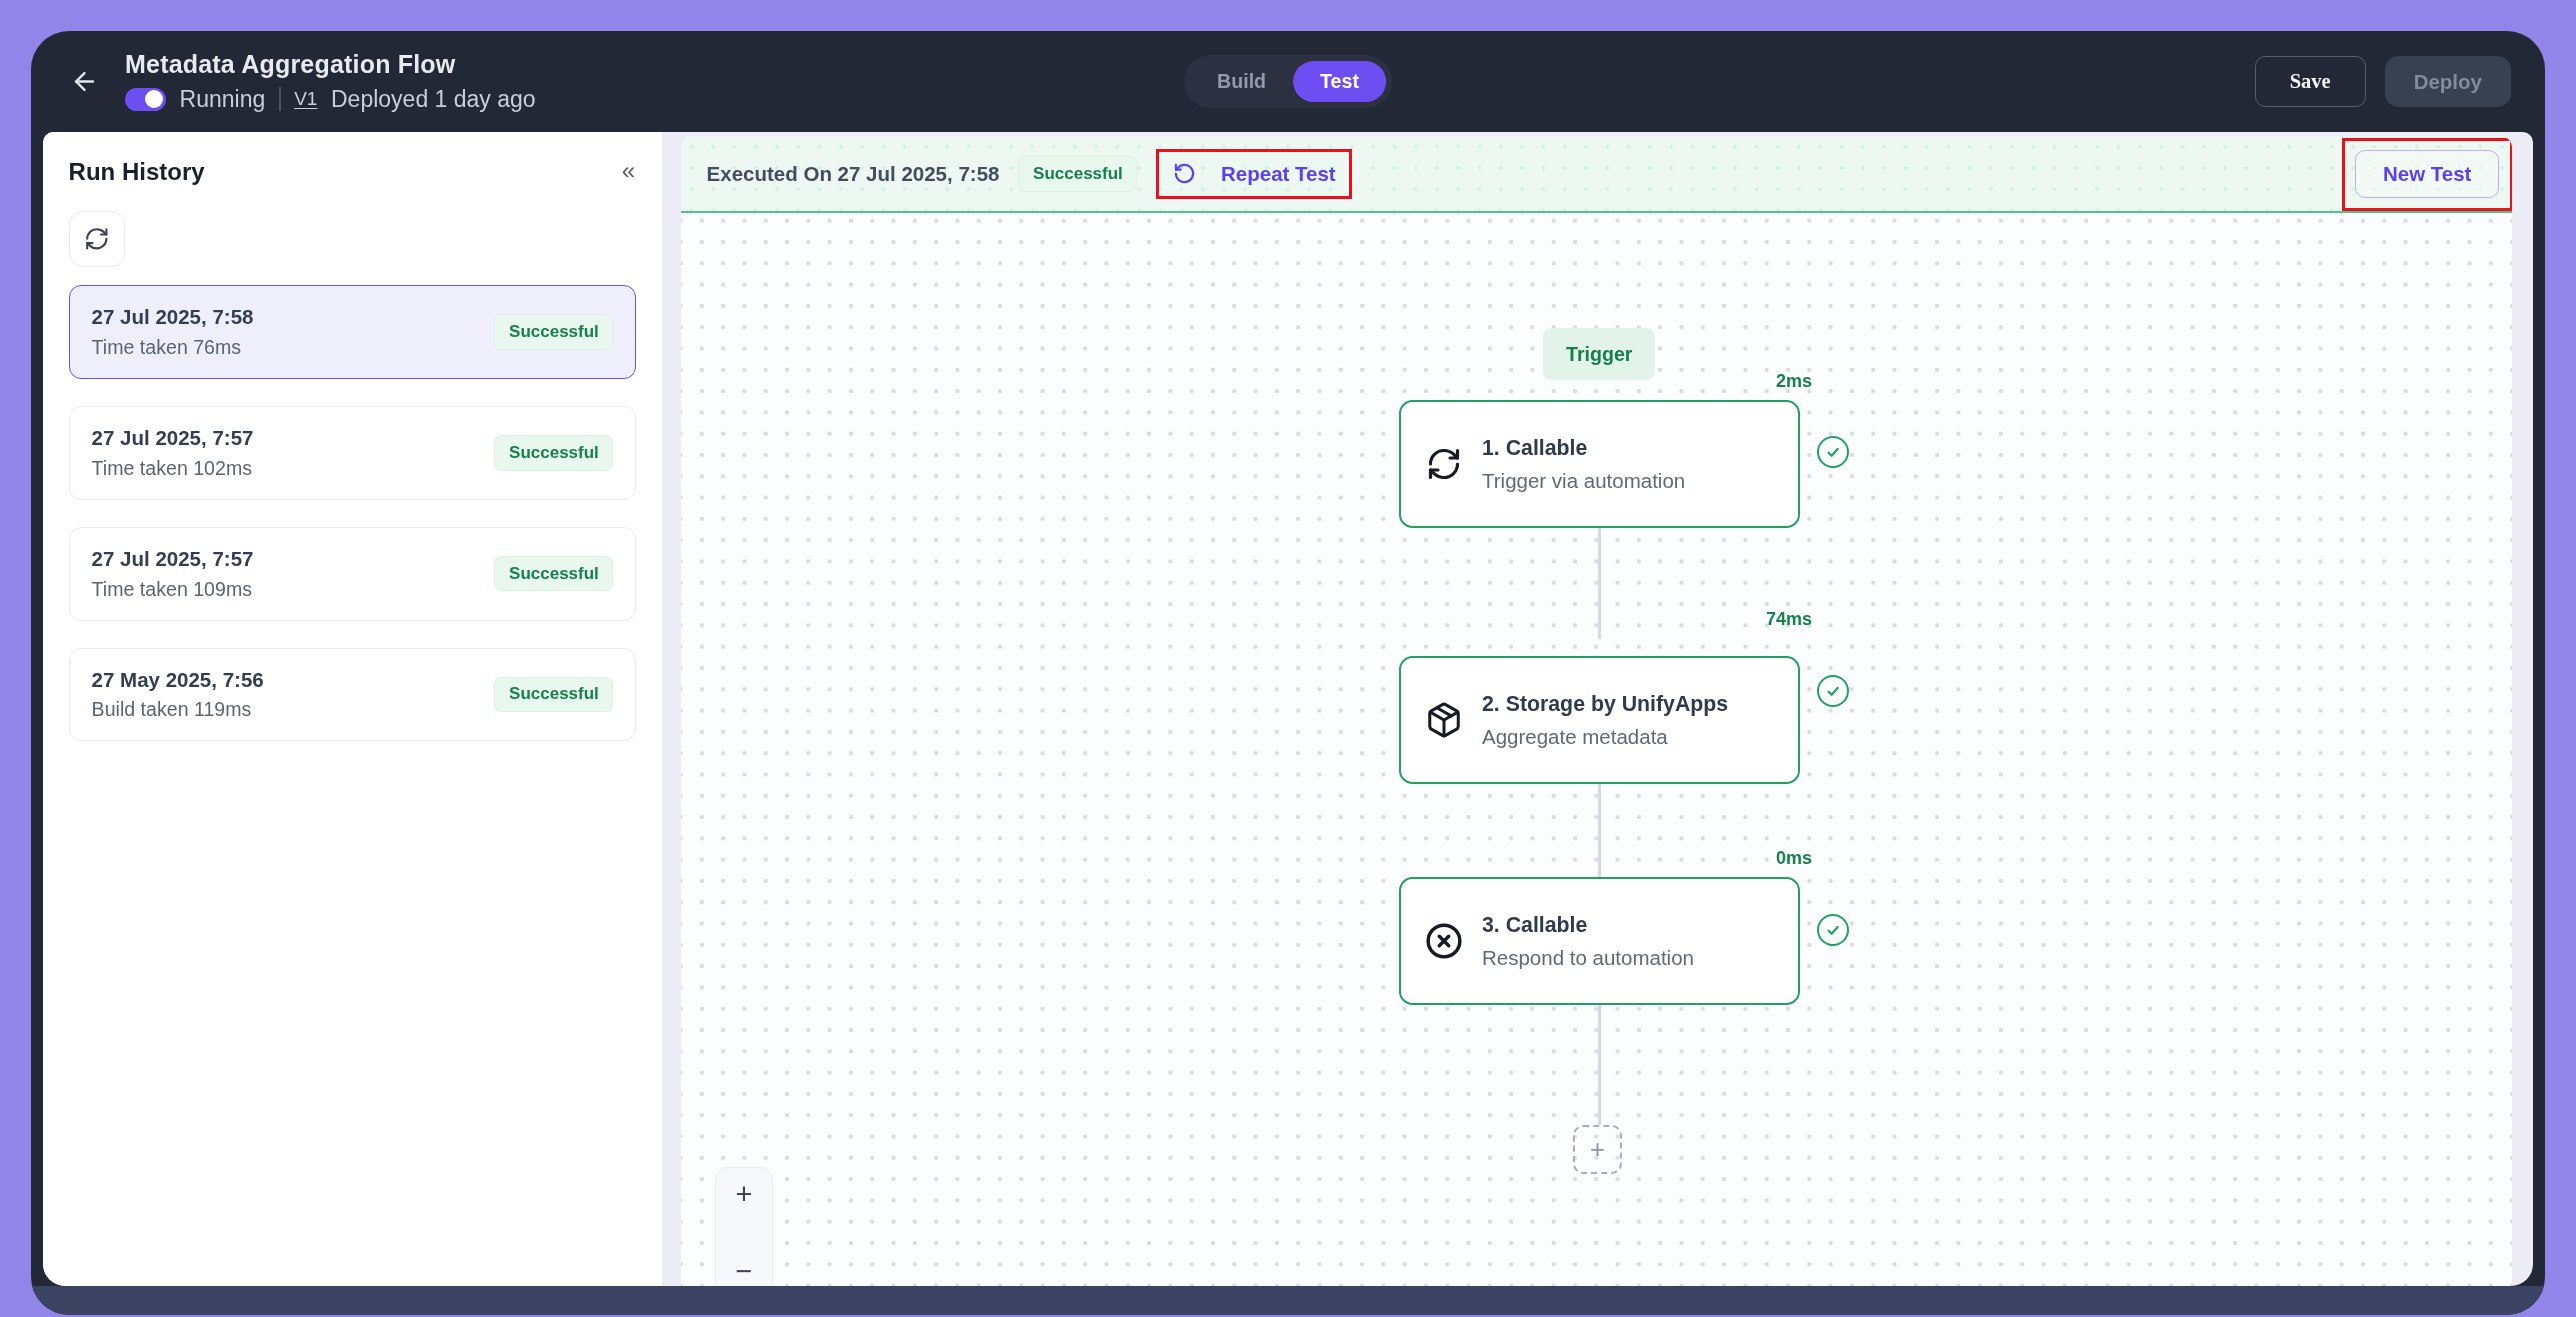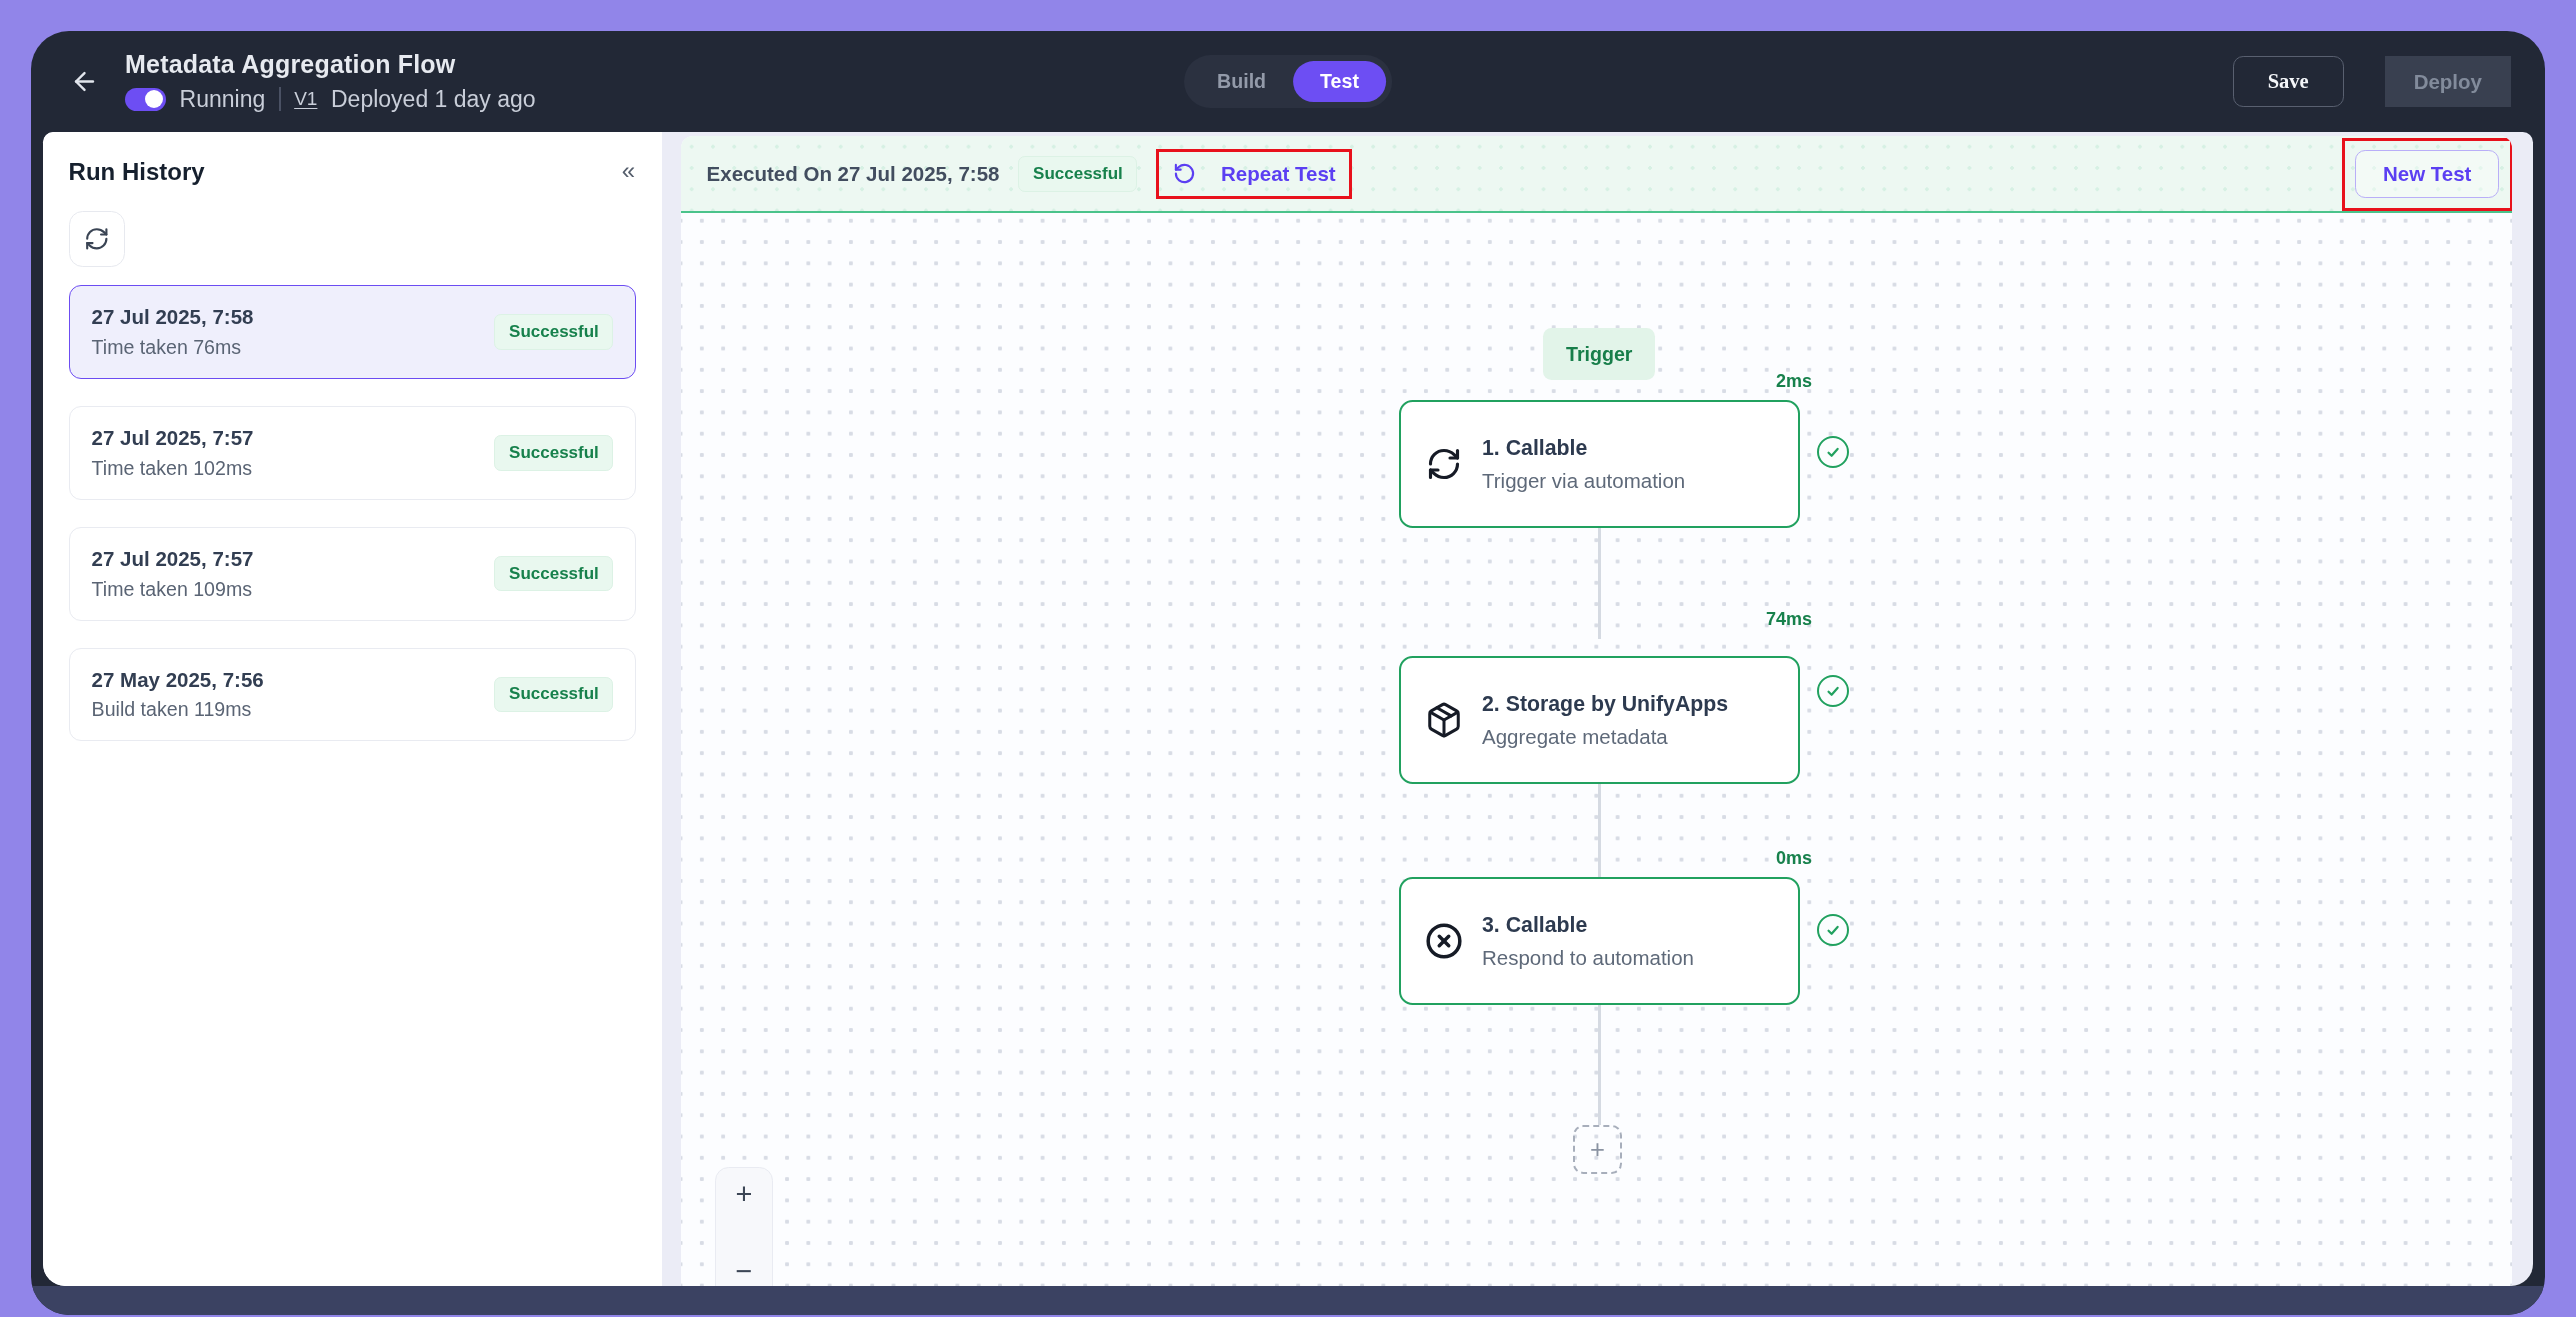--- a/index.html
+++ b/index.html
@@ -38,24 +38,23 @@
   }
   .tab { font-size:19.6px; font-weight:600; color:#939AA9; padding:9.4px 27px; border-radius:852px; cursor:pointer; }
   .tab.active { background:#6D4EF3; color:#fff; }
   .header-actions { margin-left:auto; display:flex; gap:19px; }
   .btn-save {
     border:1.7px solid #596070; border-radius:10.2px; background:transparent;
     color:#F4F6F9; font-size:20.5px; font-weight:700; padding:12.8px 34px; cursor:pointer;
     font-family:Liberation Serif, serif;
   }
   .btn-deploy {
-    border:none; border-radius:0; background:#394050;
+    border:none; border-radius:14px; background:#394050;
     color:#828B9B; font-size:20.5px; font-weight:700; padding:12.8px 29px;
     font-family:inherit;
-    margin-left:22px;
   }
   
   .content {
     position:absolute; left:12px; right:12px; top:101px; bottom:29px;
     background:#EBECF6; border-radius:10.2px 10.2px 22px 22px; overflow:hidden;
     display:flex;
   }
   
   .sidebar {
     width:619px; flex:none; background:#fff; border-radius:10.2px 0 0 22px;

